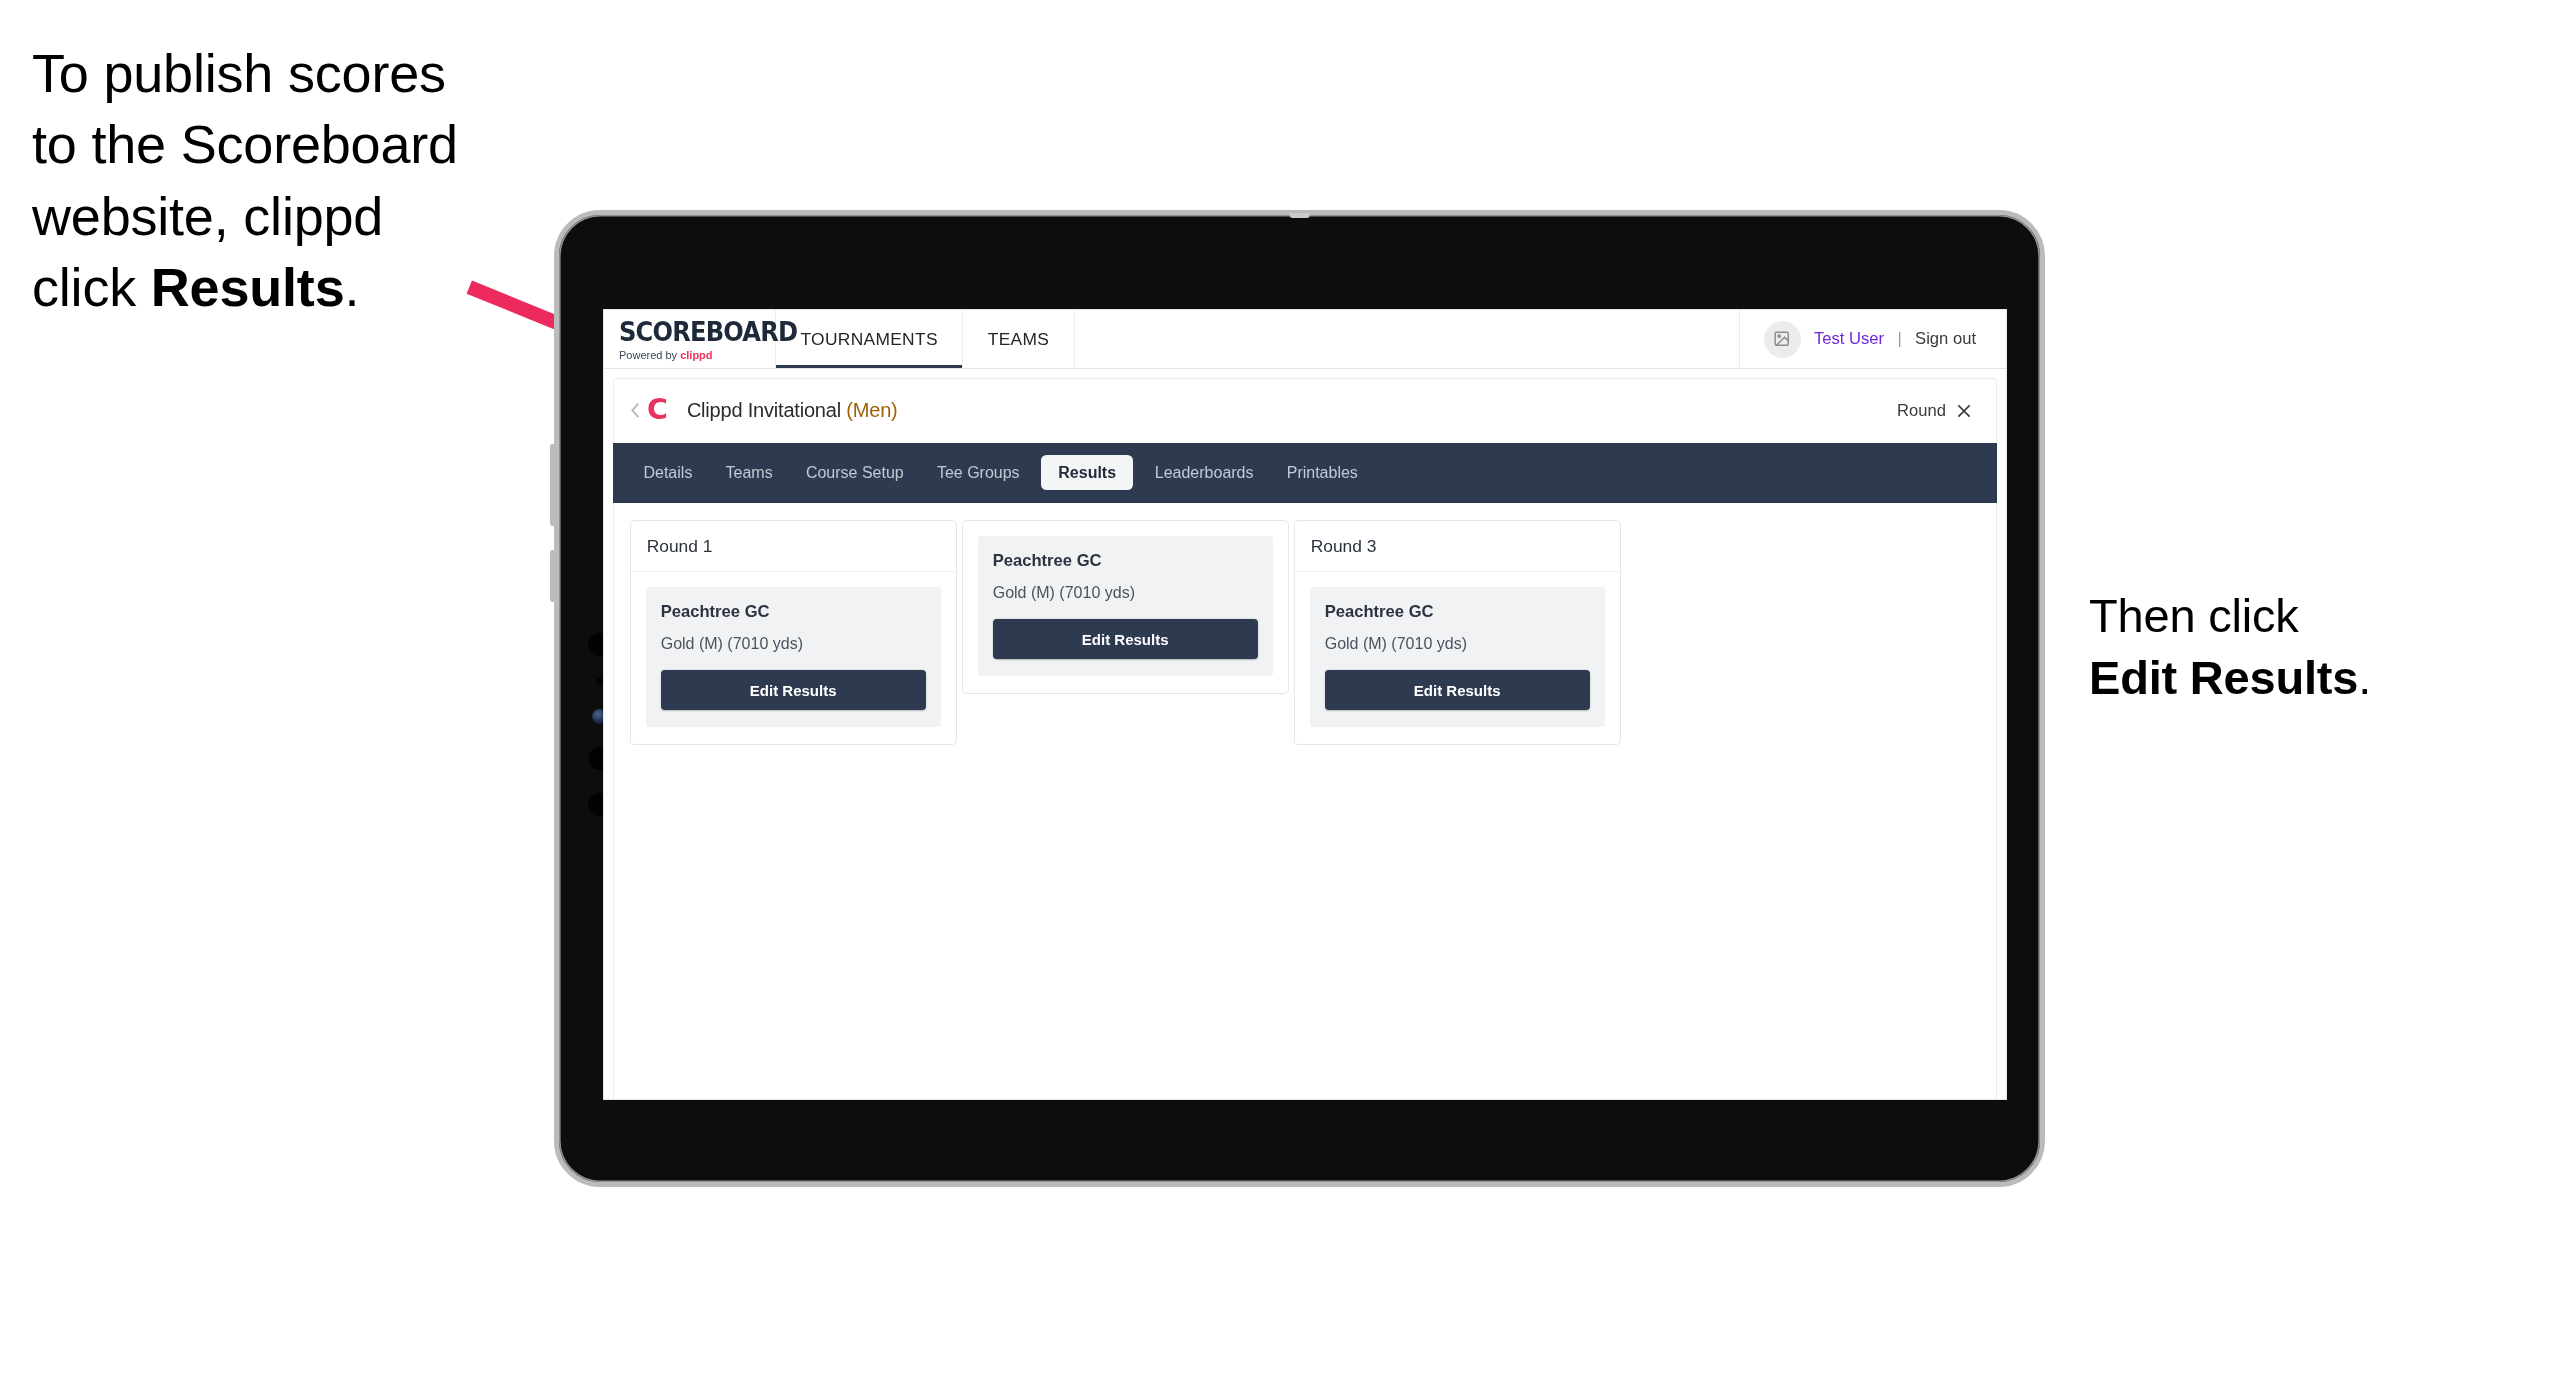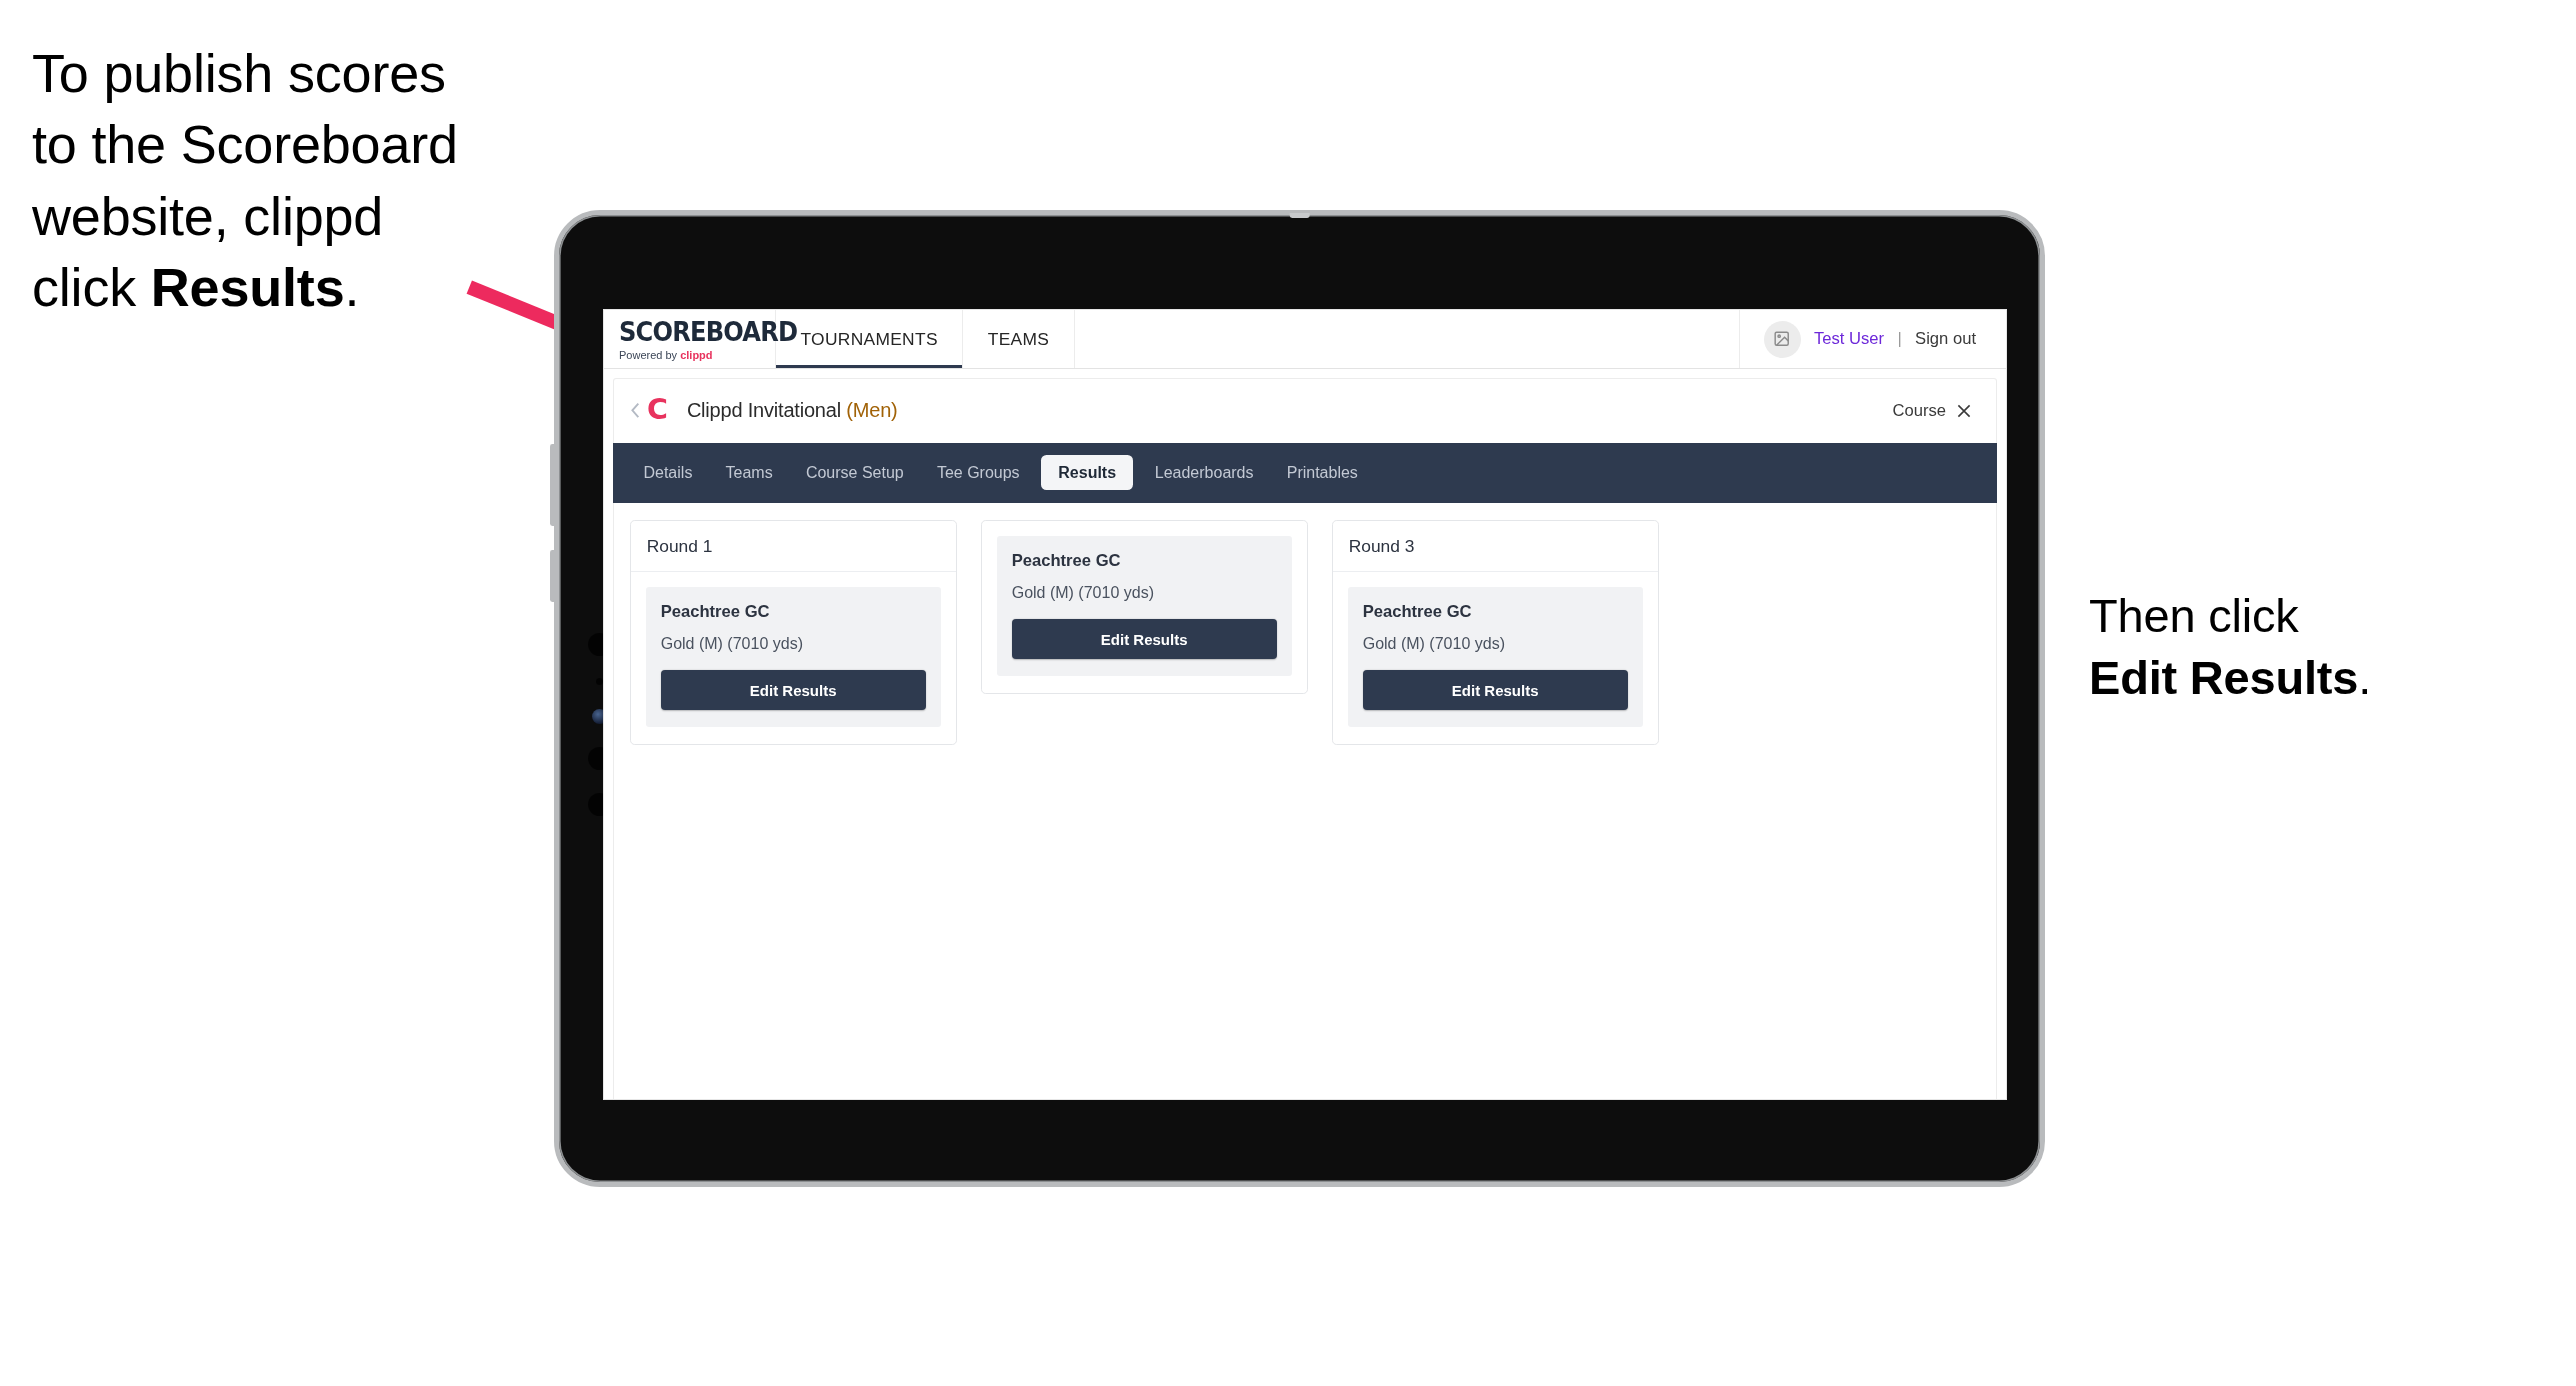--- a/index.html
+++ b/index.html
@@ -170,21 +170,21 @@
   }
 
   
   .body-area {
     background: #ffffff;
     margin: 0 8.7px 8.7px 8.7px;
     border: 0.8px solid #ececec;
     border-top: none;
     height: 601px;
     padding: 17.4px 16px 0 16px;
-    display: flex; gap: 24px; align-items: flex-start;
+    display: flex; gap: 5px; align-items: flex-start;
   }
 
   .round-card {
     width: 327px;
     background: #ffffff;
     border: 0.8px solid #e4e6e9;
     border-radius: 4.7px;
     overflow: hidden;
   }
   .round-head {
@@ -279,21 +279,21 @@
 
       <div class="title-row">
         <div class="back-chevron">
           <svg width="10.3" height="16.6" viewBox="0 0 13 21" fill="none" stroke="#b4bac4" stroke-width="2.4">
             <path d="M10.5 2 L3 10.5 L10.5 19"></path>
           </svg>
         </div>
         <div class="c-logo">C</div>
         <div class="tourn-title"><span>Clippd Invitational</span> <span class="muted">(Men)</span></div>
         <div class="cancel-btn">
-          <span>Course</span>
+          <span>Round</span>
           <svg class="cancel-x" width="16" height="16" viewBox="0 0 20 20" stroke="#3a3a3a" stroke-width="2">
             <path d="M3 3 L17 17 M17 3 L3 17"></path>
           </svg>
         </div>
       </div>
 
       <div class="tabstrip">
         <div class="tab">
             <span>Details</span>
           </div>

